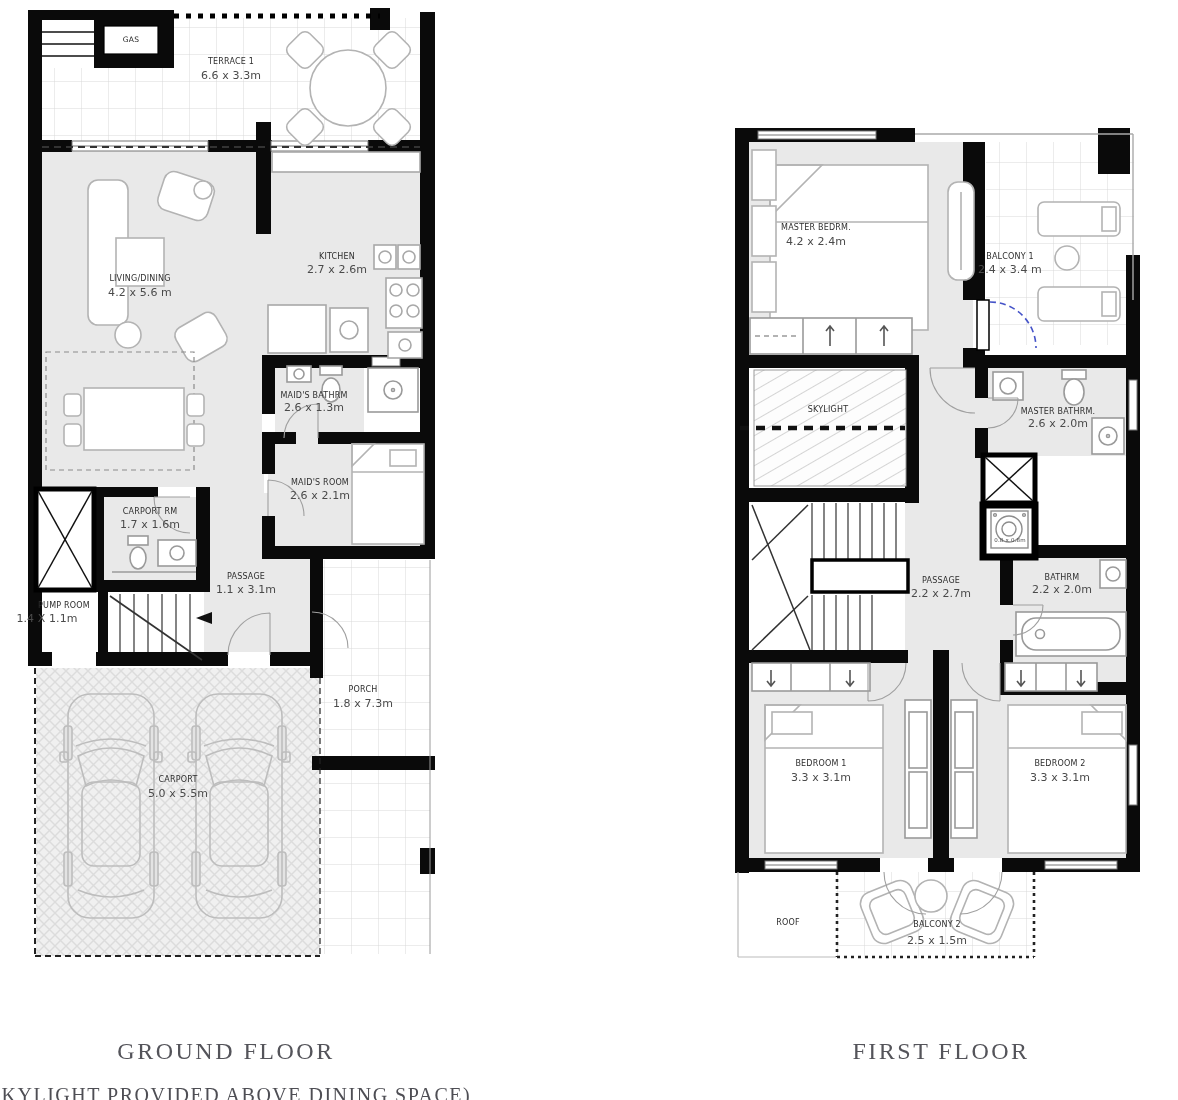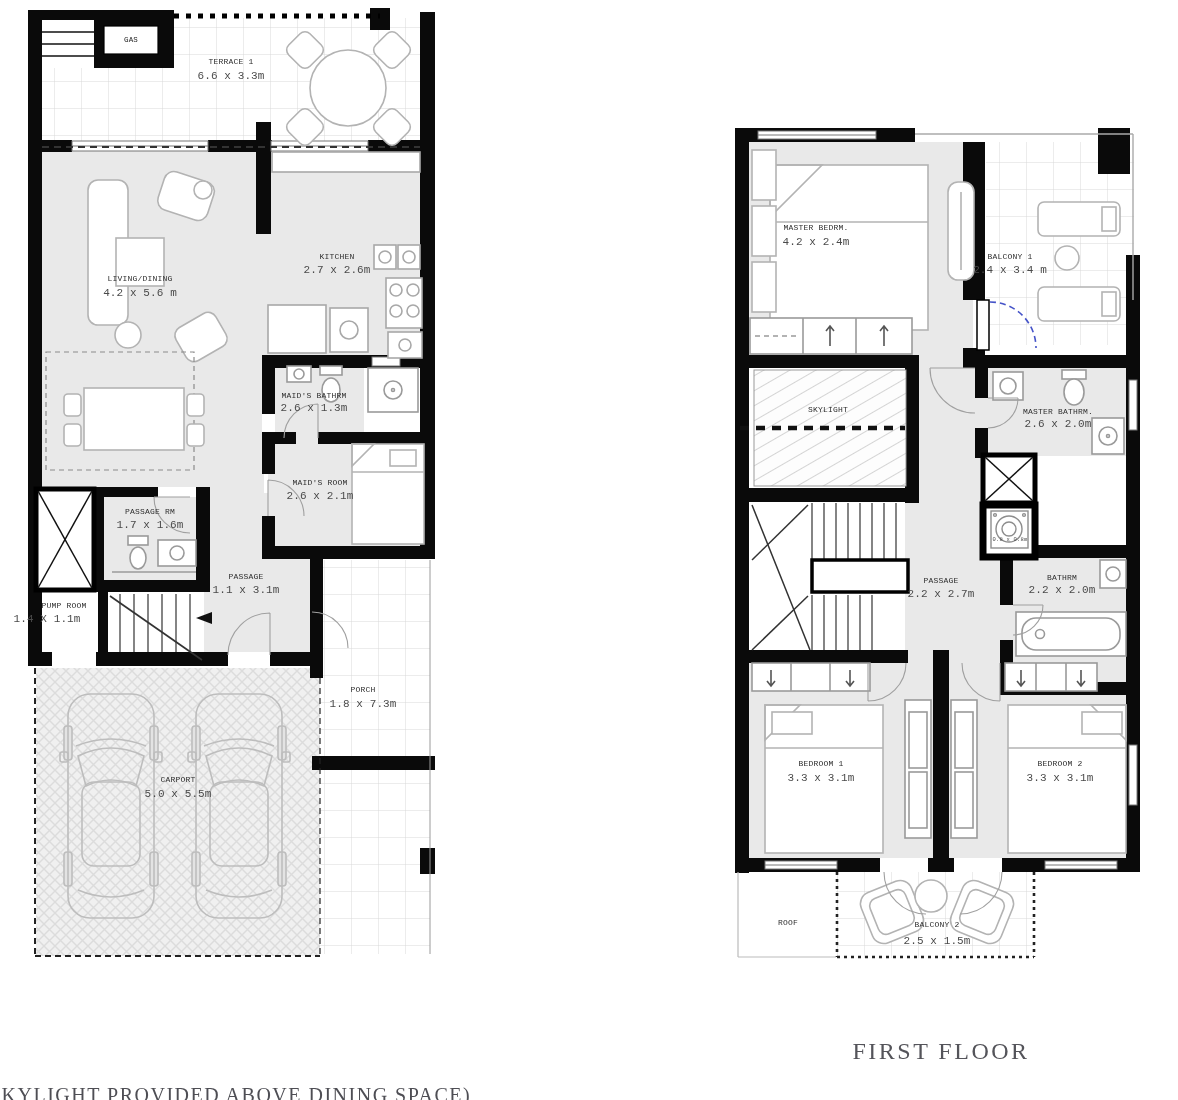--- a/index.html
+++ b/index.html
@@ -1,20 +1,20 @@
 <!DOCTYPE html>
 <html><head>
 <meta charset="utf-8">
 <style>
   html,body{margin:0;padding:0;background:#fff;}
   #canvas{position:relative;width:1178px;height:1100px;background:#fff;overflow:hidden;
           font-family:"DejaVu Sans",sans-serif;}
   svg{position:absolute;left:0;top:0;}
   .lbl{position:absolute;transform:translate(-50%,-50%);font-size:8px;line-height:1.15;
-       color:#2e2e2e;white-space:nowrap;text-align:right;letter-spacing:.2px;font-family:Liberation Mono, monospace;}
+       color:#2e2e2e;white-space:nowrap;text-align:right;letter-spacing:.2px;}
   .dim{font-size:11px;color:#4a4a4a;letter-spacing:.1px;}
   .tiny{font-size:5.5px;color:#4a4a4a;}
   .gaslbl{font-size:7.5px;color:#222;}
   .floor-title{position:absolute;transform:translate(-50%,-50%);
        font-family:"Liberation Serif","DejaVu Serif",serif;font-size:24px;color:#54545a;
        letter-spacing:2.5px;white-space:nowrap;}
   .note{position:absolute;transform:translate(-50%,0);
        font-family:"Liberation Serif","DejaVu Serif",serif;font-size:20px;color:#4e4e54;
        letter-spacing:1.5px;white-space:nowrap;}
 </style>
@@ -458,21 +458,21 @@
 
 <div class="lbl" style="left:337px;top:257px">KITCHEN</div>
 <div class="lbl dim" style="left:337px;top:270px">2.7 x 2.6m</div>
 
 <div class="lbl" style="left:314px;top:396px">MAID'S BATHRM</div>
 <div class="lbl dim" style="left:314px;top:408px">2.6 x 1.3m</div>
 
 <div class="lbl" style="left:320px;top:483px">MAID'S ROOM</div>
 <div class="lbl dim" style="left:320px;top:496px">2.6 x 2.1m</div>
 
-<div class="lbl" style="left:150px;top:512px">PASSAGE RM</div>
+<div class="lbl" style="left:150px;top:512px">CARPORT RM</div>
 <div class="lbl dim" style="left:150px;top:525px">1.7 x 1.6m</div>
 
 <div class="lbl" style="left:64px;top:606px">PUMP ROOM</div>
 <div class="lbl dim" style="left:47px;top:619px">1.4 X 1.1m</div>
 
 <div class="lbl" style="left:246px;top:577px">PASSAGE</div>
 <div class="lbl dim" style="left:246px;top:590px">1.1 x 3.1m</div>
 
 <div class="lbl" style="left:363px;top:690px">PORCH</div>
 <div class="lbl dim" style="left:363px;top:704px">1.8 x 7.3m</div>
@@ -503,16 +503,17 @@
 <div class="lbl dim" style="left:821px;top:778px">3.3 x 3.1m</div>
 
 <div class="lbl" style="left:1060px;top:764px">BEDROOM 2</div>
 <div class="lbl dim" style="left:1060px;top:778px">3.3 x 3.1m</div>
 
 <div class="lbl" style="left:788px;top:923px">ROOF</div>
 
 <div class="lbl" style="left:937px;top:925px">BALCONY 2</div>
 <div class="lbl dim" style="left:937px;top:941px">2.5 x 1.5m</div>
 
+<div class="floor-title" style="left:226px;top:1051px">GROUND FLOOR</div>
 <div class="floor-title" style="left:941px;top:1051px">FIRST FLOOR</div>
 <div class="note" style="left:226px;top:1084px">(SKYLIGHT PROVIDED ABOVE DINING SPACE)</div>
 
 </div>
 
 </body></html>

